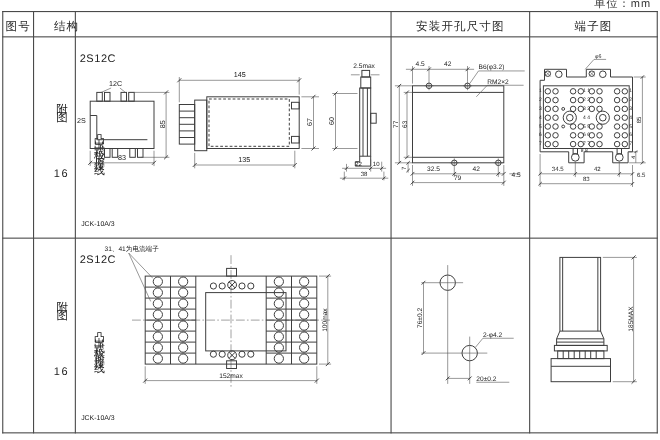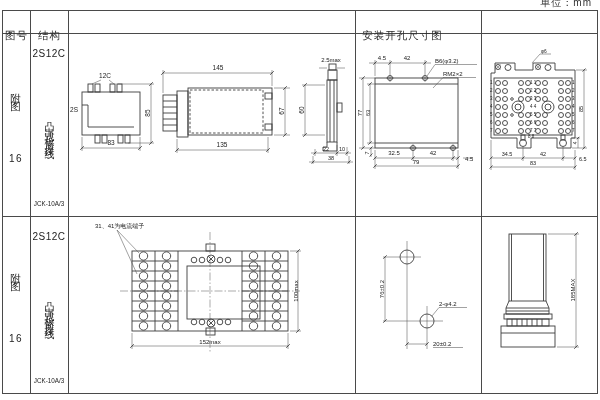--- a/index.html
+++ b/index.html
@@ -3,23 +3,23 @@
 <meta charset="utf-8">
 <style>
   html,body{margin:0;padding:0;background:#fff;}
   #root{position:relative;width:600px;height:400px;background:#fff;overflow:hidden;
         font-family:"Liberation Sans",sans-serif;color:#222;}
   .hline{position:absolute;height:1px;background:#4a4a4a;}
   .vline{position:absolute;width:1px;background:#4a4a4a;}
   .hdr{position:absolute;top:14px;height:19px;display:flex;align-items:center;justify-content:center;
        font-size:10.5px;color:#2a2a2a;}
   .ls7{letter-spacing:7px;text-indent:7px;}
-  .ls1{letter-spacing:1px;text-indent:1px;margin-top:12px;}
+  .ls1{letter-spacing:1px;text-indent:1px;}
   .unit{position:absolute;top:-4px;right:8px;font-size:10px;color:#333;letter-spacing:1px;}
-  .cell{position:absolute;overflow:hidden;}
+  .cell{position:absolute;overflow:hidden;padding-left:40px;}
   .figcell{display:flex;flex-direction:column;align-items:center;justify-content:center;gap:7px;}
   .vtext{writing-mode:vertical-rl;text-orientation:upright;}
   .fig-cn{font-size:10.5px;letter-spacing:8px;}
   .fig-num{font-size:10px;letter-spacing:1.5px;margin-top:45px;}
   .strcell{display:flex;flex-direction:column;align-items:center;}
   .model{font-size:10px;margin-top:15px;letter-spacing:.5px;}
   .desc-wrap{flex:1;display:flex;align-items:center;}
   .desc{font-size:10px;letter-spacing:4.5px;}
   .code{font-size:6.3px;margin-bottom:9px;white-space:nowrap;}
   svg{position:absolute;left:0;top:0;}
@@ -45,22 +45,23 @@
   <div class="hline" style="left:2px;top:216px;width:596px;"></div>
   <div class="hline" style="left:2px;top:393px;width:596px;"></div>
   <div class="vline" style="left:2px;top:10px;height:384px;"></div>
   <div class="vline" style="left:30px;top:10px;height:384px;"></div>
   <div class="vline" style="left:68px;top:10px;height:384px;"></div>
   <div class="vline" style="left:355px;top:10px;height:384px;"></div>
   <div class="vline" style="left:481px;top:10px;height:384px;"></div>
   <div class="vline" style="left:597px;top:10px;height:384px;"></div>
 
   <div class="hdr ls1" style="left:2px;width:28px;">图号</div>
-  <div class="hdr ls1" style="left:30px;width:38px;">结构</div>
-  <div class="hdr ls1" style="left:339px;width:126px;text-align:center;">安装开孔尺寸图</div>
+  <div class="hdr ls1" style="left:41px;width:38px;">结构</div>
+  <div class="hdr ls1" style="left:355px;width:126px;text-align:center;">安装开孔尺寸图</div>
+  <div class="hdr ls1" style="left:481px;width:116px;">端子图</div>
 
   <div class="cell figcell" style="left:2px;top:33px;width:28px;height:183px;">
     <div class="vtext fig-cn">附图</div>
     <div class="fig-num">16</div>
   </div>
   <div class="cell strcell" style="left:30px;top:33px;width:38px;height:183px;">
     <div class="model">2S12C</div>
     <div class="desc-wrap">
         <div class="vtext desc">凸出式板后接线</div>
       </div>

